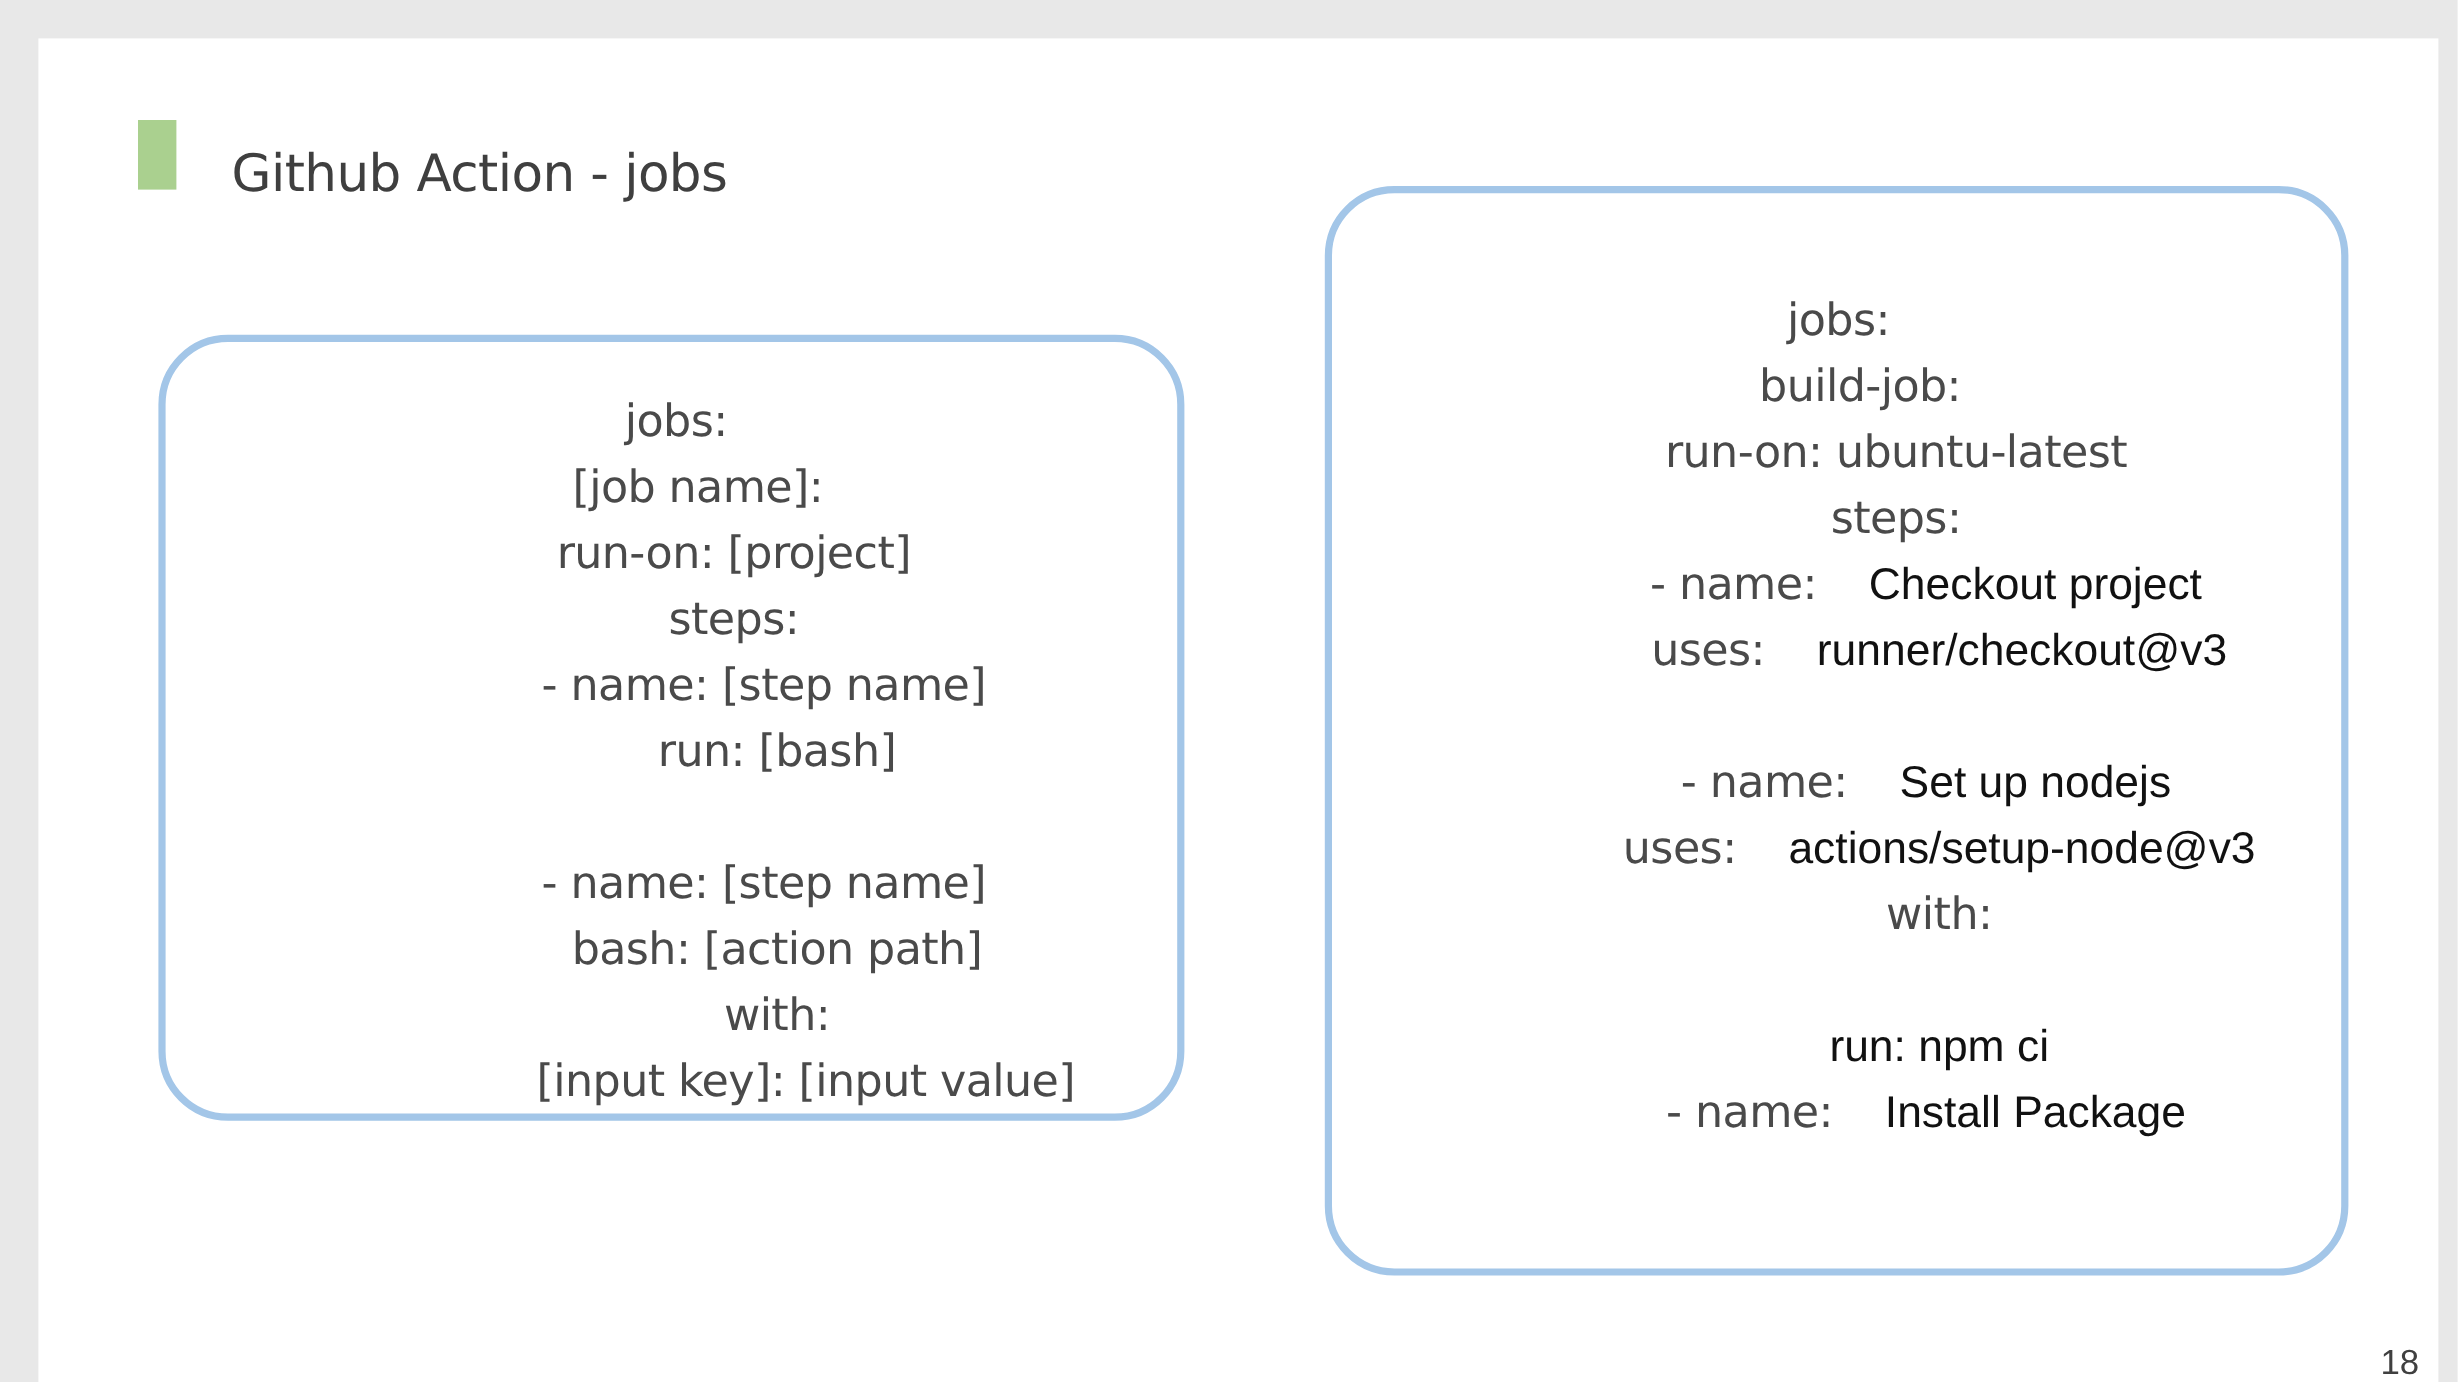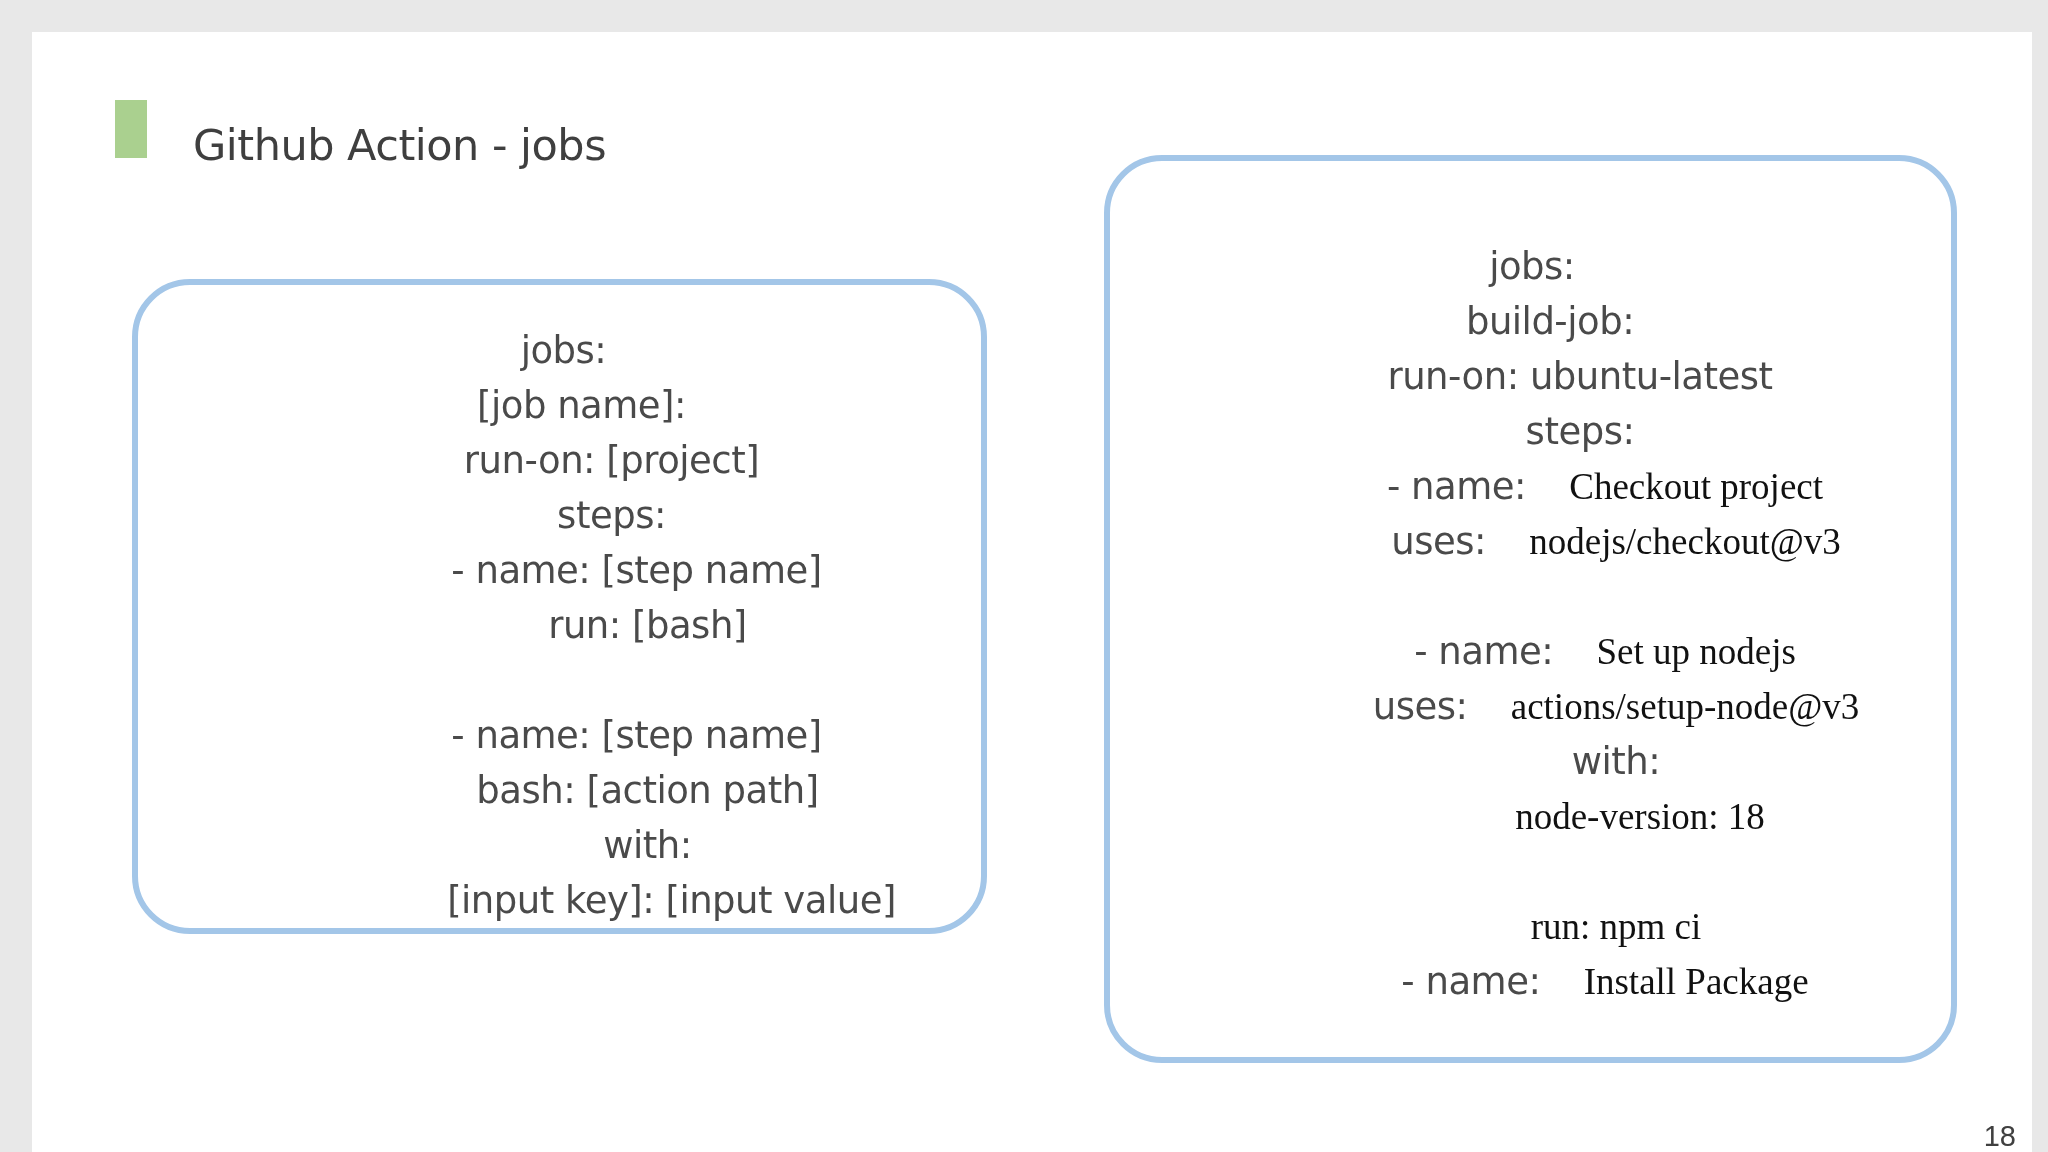--- a/index.html
+++ b/index.html
@@ -70,21 +70,21 @@
   .i2 { padding-left: 96px; }
   .i3 { padding-left: 146px; }
   .i4 { padding-left: 168px; }
   .i5 { padding-left: 216px; }
   .key {
     font-family: "DejaVu Sans", sans-serif;
     color: var(--key-text);
     letter-spacing: -0.5px;
   }
   .value {
-    font-family: Liberation Serif, serif;
+    font-family: Liberation Sans, sans-serif;
     color: var(--value-text);
     letter-spacing: 0;
   }
   .page-number {
     position: absolute;
     left: 1900px;
     top: 1072px;
     width: 100px;
     text-align: right;
     font-family: "Liberation Sans", sans-serif;
@@ -115,26 +115,25 @@
       <div class="line i4"><span class="key">with:</span></div>
       <div class="line i5"><span class="key">[input key]: [input value]</span></div>
     </div>
 
   <div class="code-box example">
       <div class="line i0"><span class="key">jobs:</span></div>
       <div class="line i1"><span class="key">build-job:</span></div>
       <div class="line i2"><span class="key">run-on: ubuntu-latest</span></div>
       <div class="line i2"><span class="key">steps:</span></div>
       <div class="line i3"><span class="key">- name: </span><span class="value">Checkout project</span></div>
-      <div class="line i4"><span class="key">uses: </span><span class="value">nodejs/checkout@v3</span></div>
+      <div class="line i4"><span class="key">uses: </span><span class="value">runner/checkout@v3</span></div>
       <div class="line blank">&nbsp;</div>
       <div class="line i3"><span class="key">- name: </span><span class="value">Set up nodejs</span></div>
       <div class="line i4"><span class="key">uses: </span><span class="value">actions/setup-node@v3</span></div>
       <div class="line i4"><span class="key">with:</span></div>
-      <div class="line i5"><span class="value">node-version: 18</span></div>
       <div class="line blank">&nbsp;</div>
       <div class="line i4"><span class="value">run: npm ci</span></div>
       <div class="line i3"><span class="key">- name: </span><span class="value">Install Package</span></div>
     </div>
 
   <div class="page-number">18</div>
 
 </div>
 
 </body></html>

